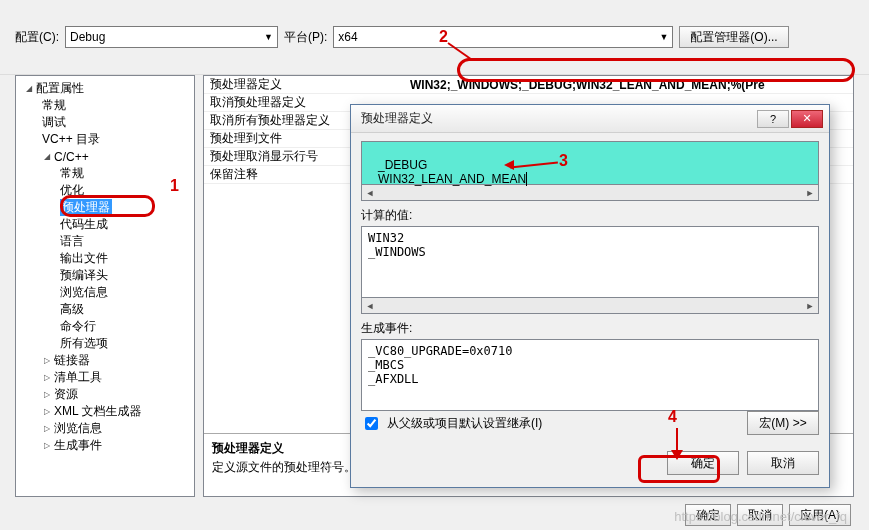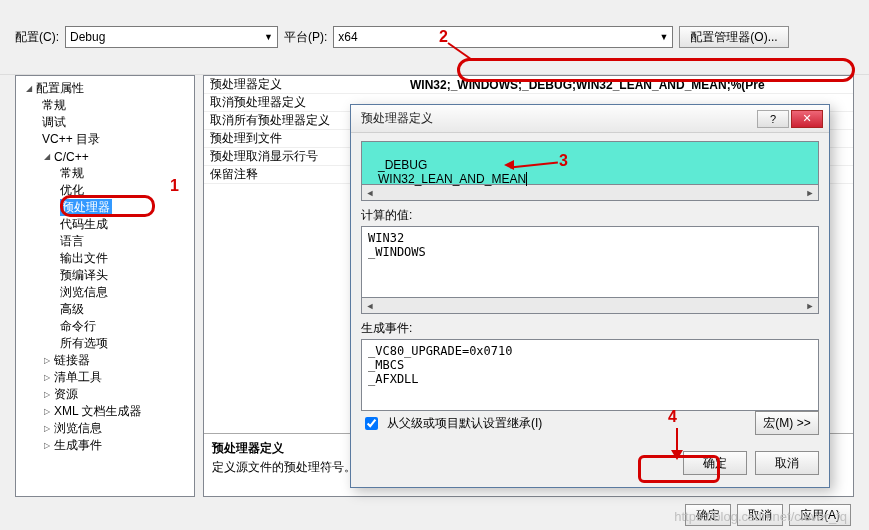--- a/index.html
+++ b/index.html
@@ -45,21 +45,21 @@
 .sb .track { flex: 1; }
 
 .section-label { margin: 6px 0 2px 0; }
 .readonly-box { background: #fff; border: 1px solid #828790; height: 72px; padding: 4px 6px; white-space: pre; font-family: "SimSun", monospace; }
 
 .dlg-row { display: flex; align-items: center; gap: 6px; }
 .dlg-row .spacer { flex: 1; }
 .chk { width: 13px; height: 13px; }
 
 .dlg-buttons { display: flex; justify-content: flex-end; gap: 8px; padding: 8px 10px 12px 10px; }
-.dlg-btn { width: 64px; height: 24px; display: inline-flex; align-items: center; justify-content: center; background: linear-gradient(#fdfdfd,#e4e4e4); border: 1px solid #8e8e8e; cursor: pointer; }
+.dlg-btn { width: 72px; height: 24px; display: inline-flex; align-items: center; justify-content: center; background: linear-gradient(#fdfdfd,#e4e4e4); border: 1px solid #8e8e8e; cursor: pointer; }
 
 .bottom-btns { position: absolute; bottom: 4px; right: 18px; display: flex; gap: 6px; }
 .watermark { position: absolute; bottom: 6px; right: 22px; color: #c0c0c0; font-size: 13px; pointer-events: none; }
 
 .anno { position: absolute; color: #d40000; font-weight: bold; font-size: 16px; pointer-events: none; z-index: 50; }
 .anno-box { position: absolute; border: 3px solid #d40000; border-radius: 10px; pointer-events: none; z-index: 49; }
 .anno-line { position: absolute; background: #d40000; height: 2px; pointer-events: none; z-index: 49; }
 .anno-arrow-head { position: absolute; width: 0; height: 0; pointer-events: none; z-index: 49; }
 </style>
 </head>

